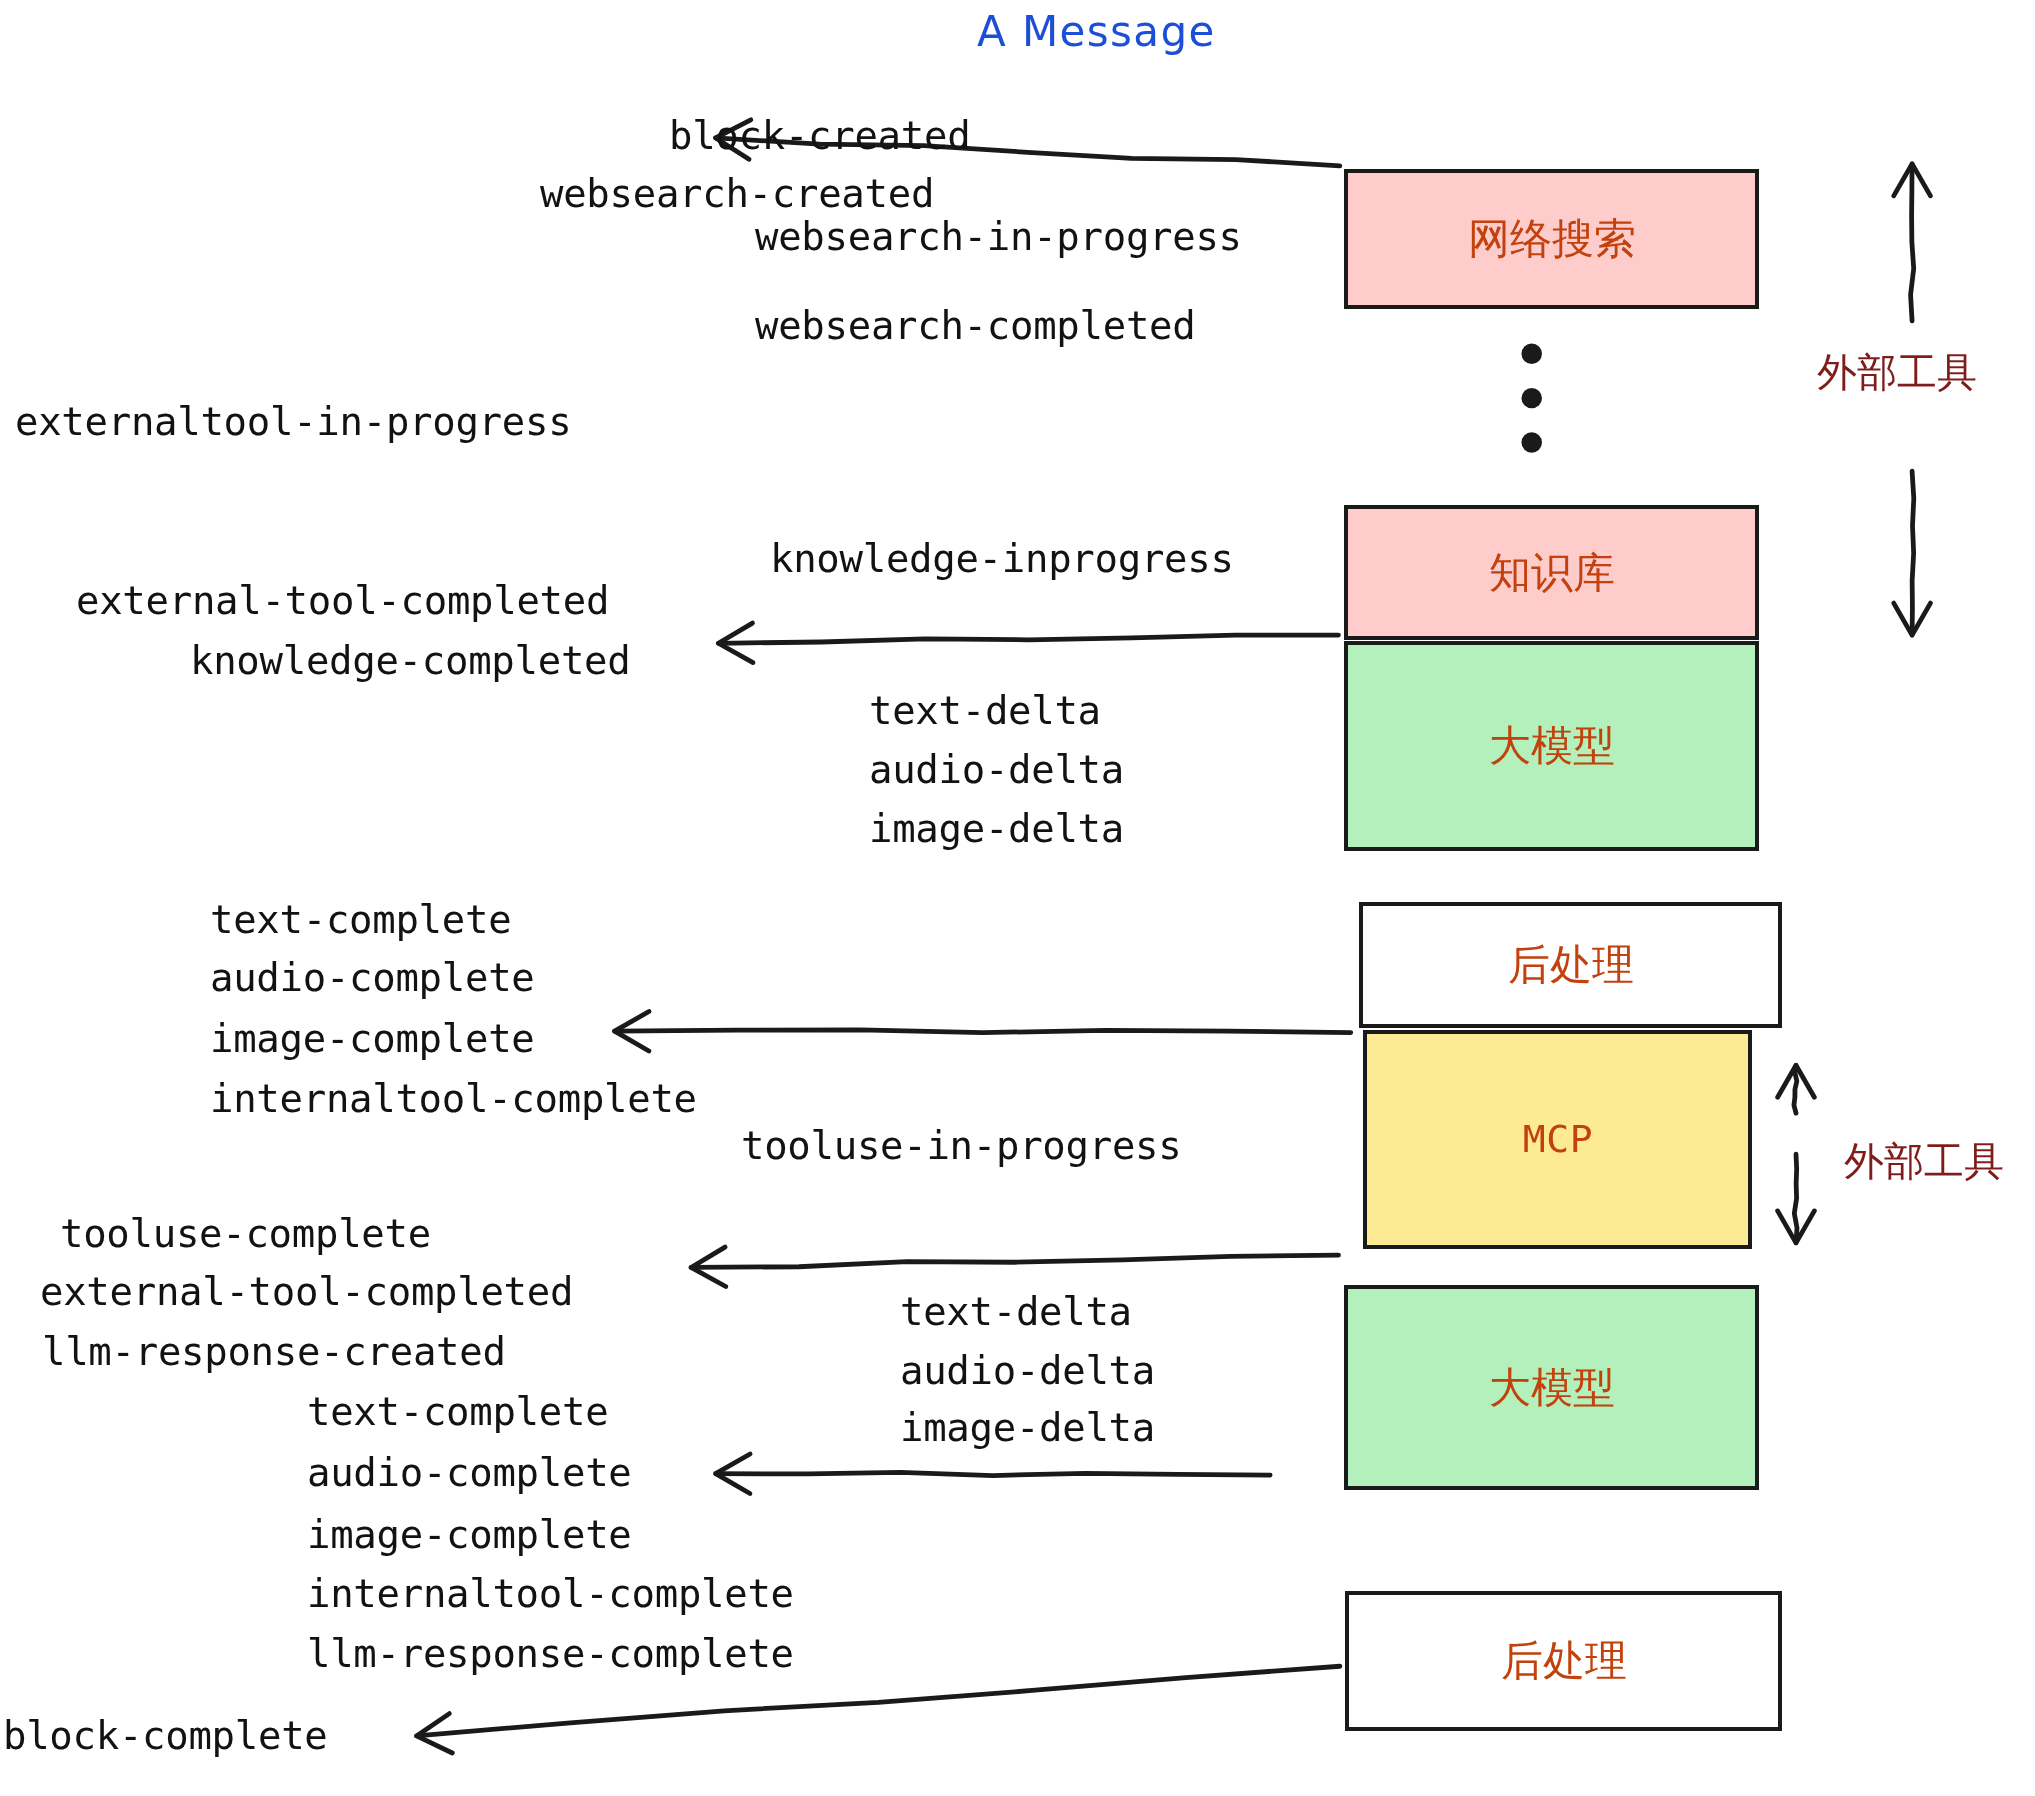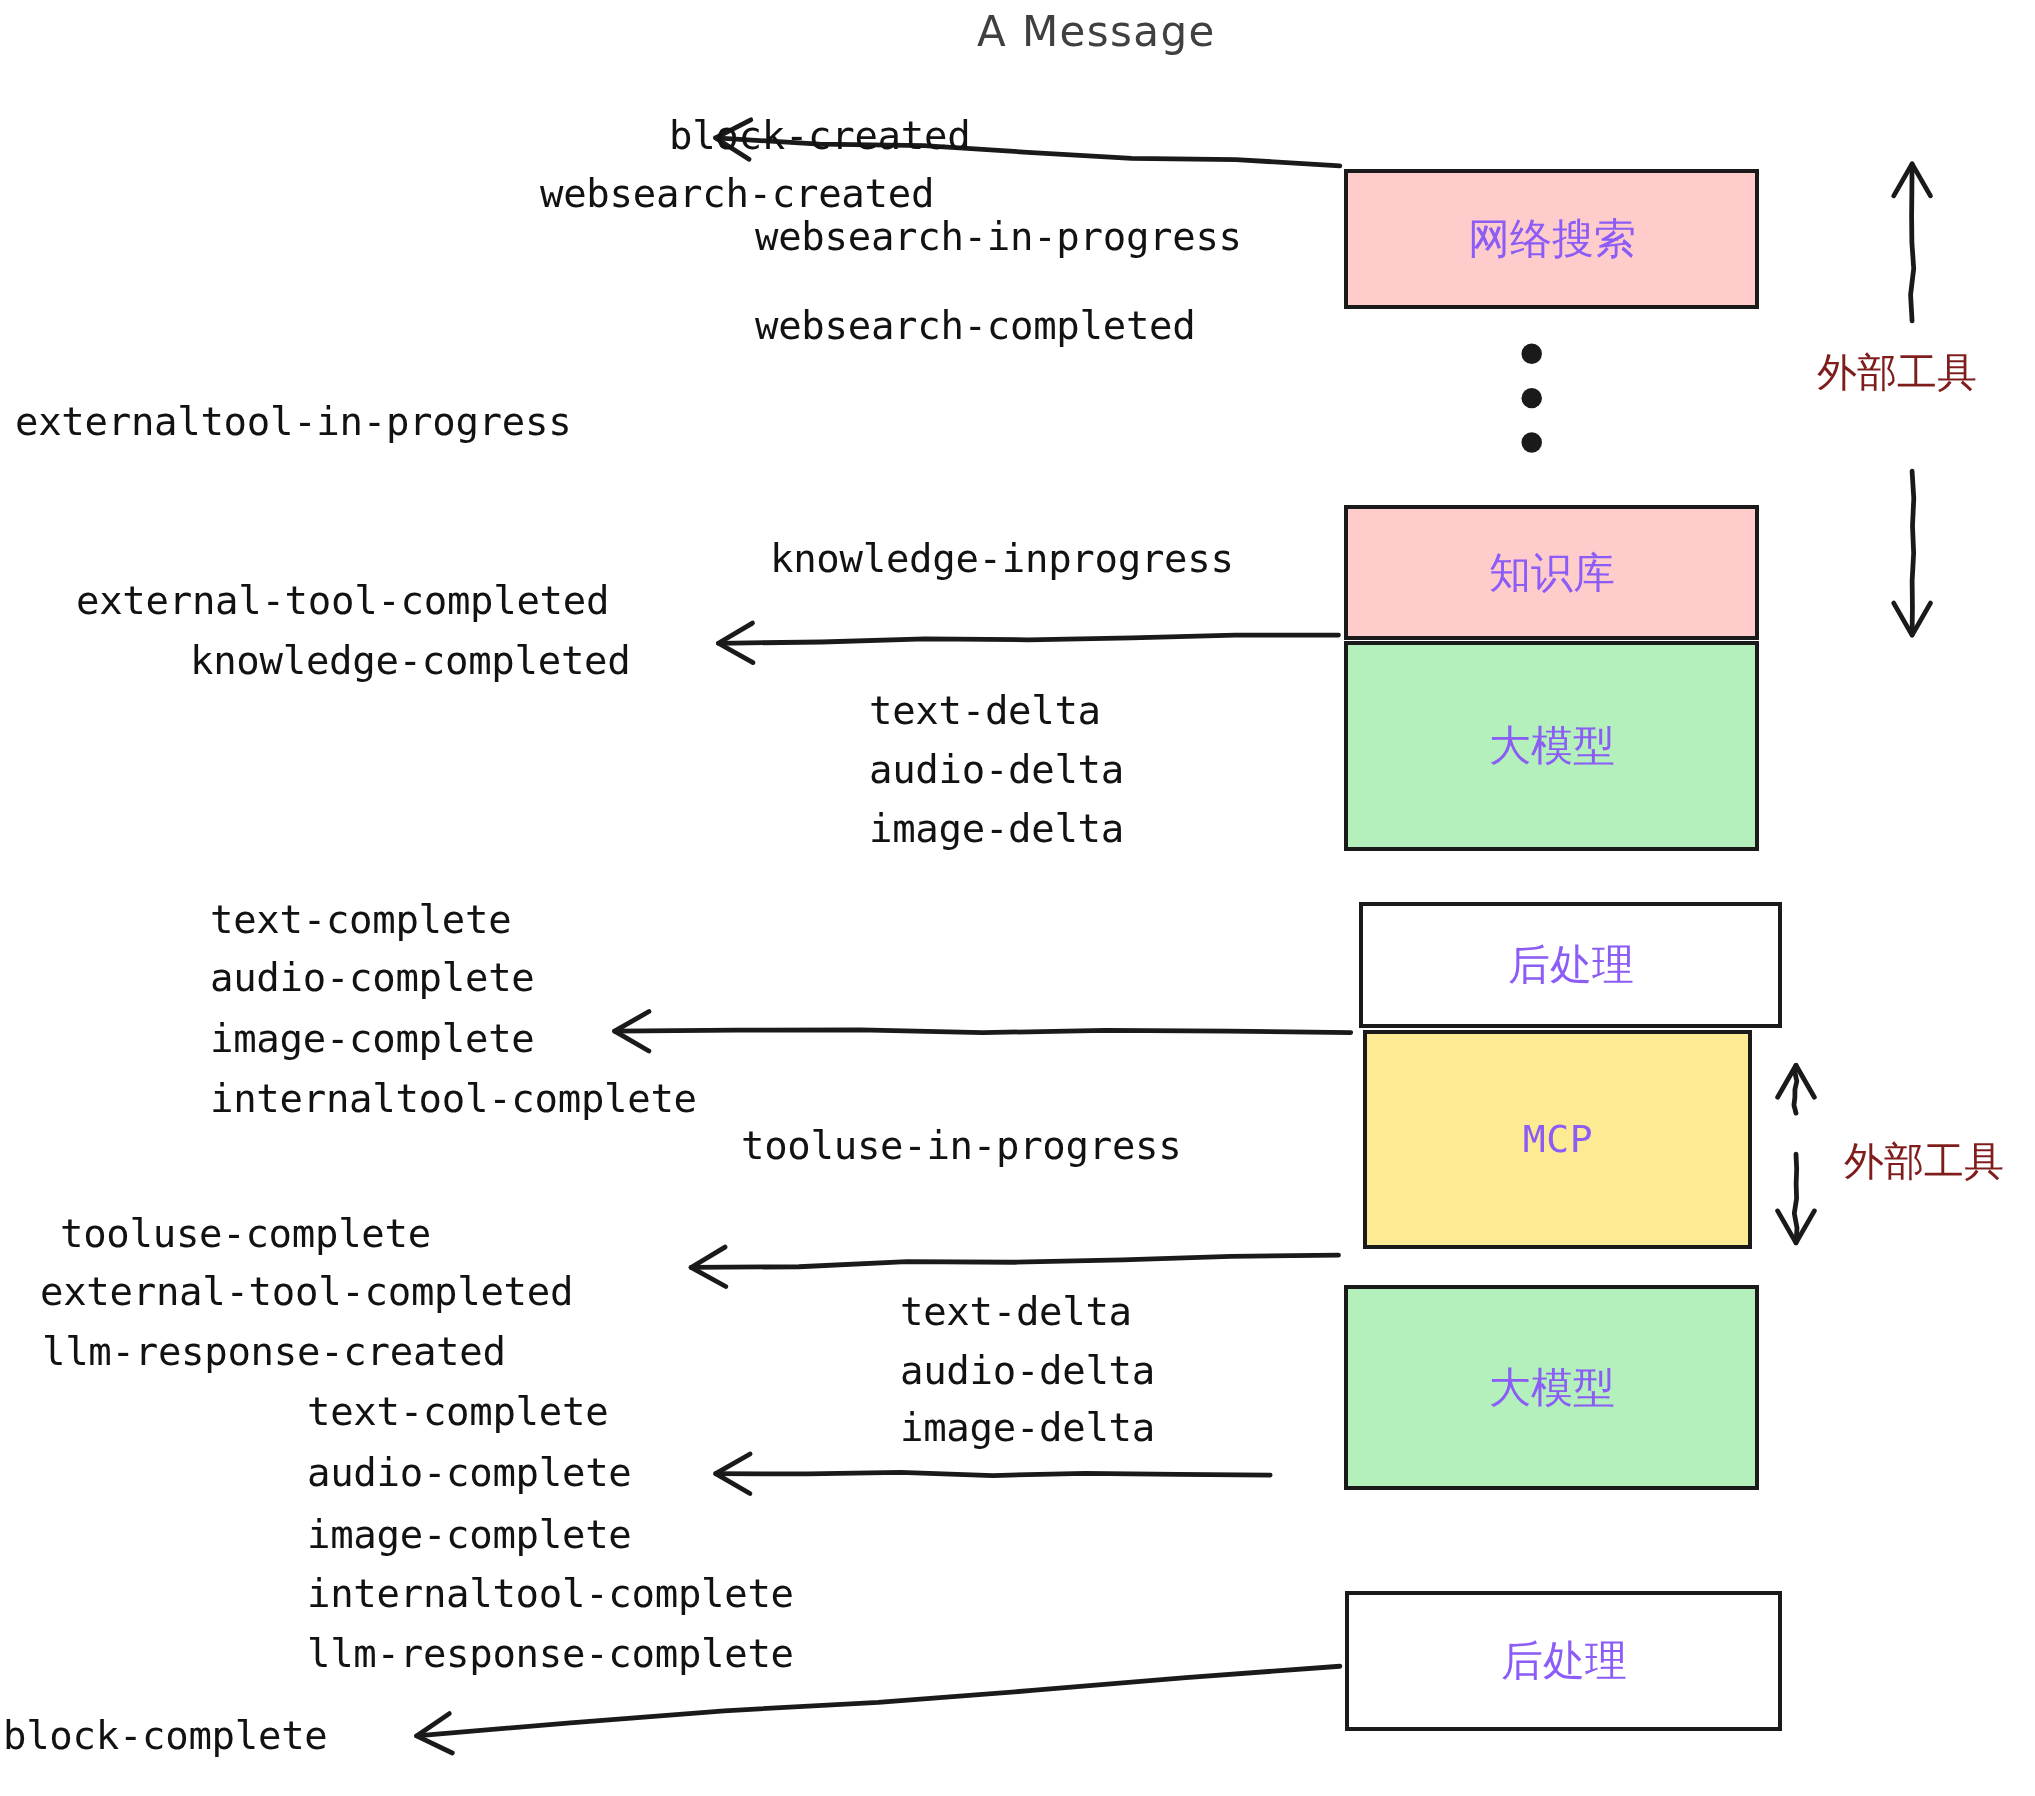--- a/index.html
+++ b/index.html
@@ -29,29 +29,29 @@
     line-height: 1.0;
     color: #121212;
     white-space: pre;
     letter-spacing: -0.3px;
     font-weight: 400;
   }
   .title {
     position: absolute;
     font-family: "DejaVu Sans", "Liberation Sans", sans-serif;
     font-size: 42px;
-    color: #404040;
+    color: #1d4ed8;
     white-space: pre;
     letter-spacing: 1.4px;
   }
   .boxlabel {
     position: absolute;
     font-family: "DejaVu Sans", "Liberation Sans", sans-serif;
     font-size: 42px;
-    color: #8b5cf6;
+    color: #c2410c;
     white-space: pre;
     transform: translate(-50%, -50%);
     text-align: center;
   }
   .boxlabel.mono {
     font-family: "DejaVu Sans Mono", "Liberation Mono", monospace;
     font-size: 38px;
     letter-spacing: 0.7px;
   }
   .sidelabel {

